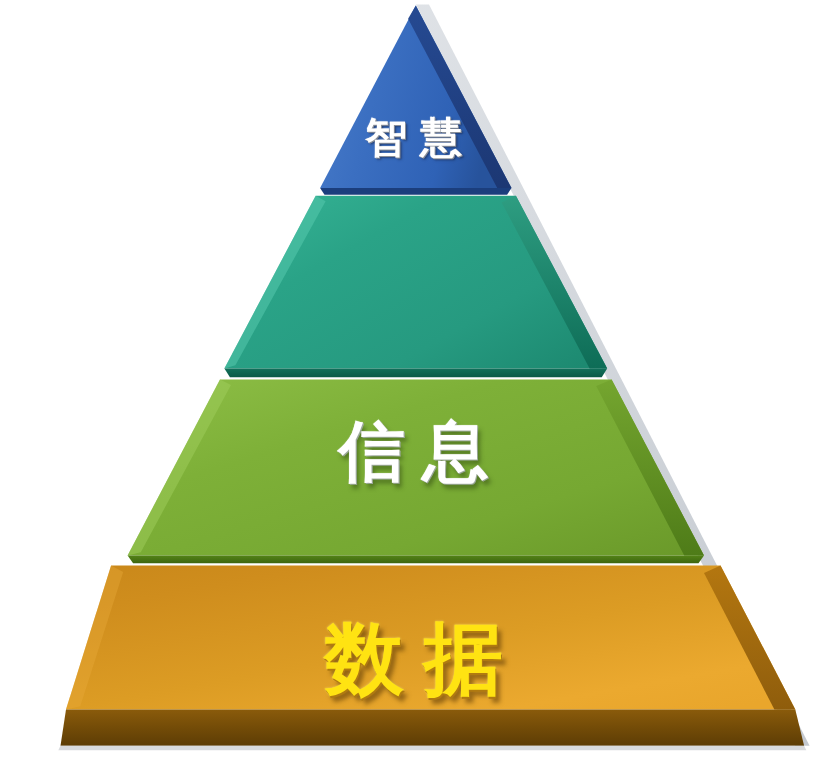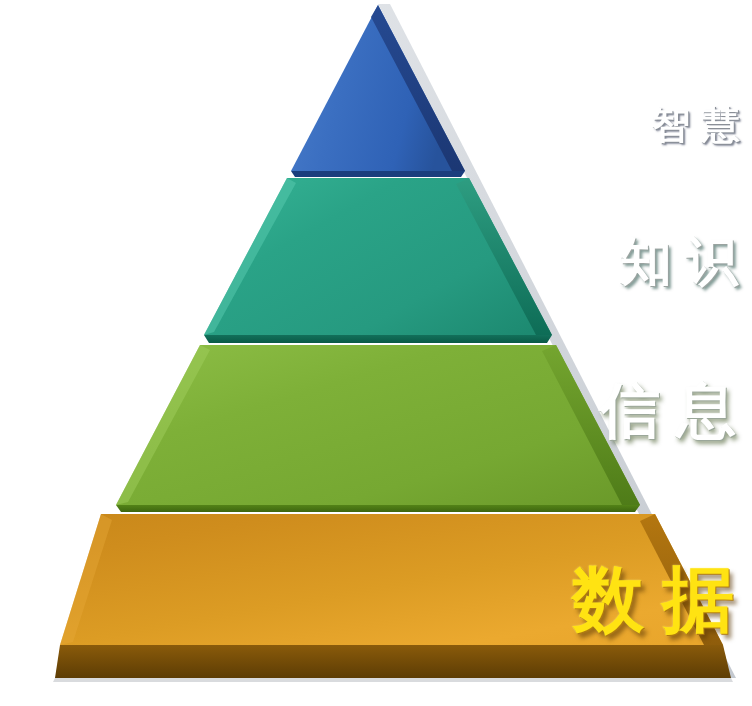--- a/index.html
+++ b/index.html
@@ -24,21 +24,21 @@
     left: 0;
     top: 0;
     width: 752px;
     height: 706px;
     display: block;
   }
   .tier-label {
     position: absolute;
     left: 0;
     width: 752px;
-    text-align: right;
+    text-align: center;
     font-family: "DejaVu Sans", "Liberation Sans", sans-serif;
     font-weight: bold;
     white-space: nowrap;
     user-select: none;
     pointer-events: none;
   }
   .label-wisdom {
     top: 100px;
     font-size: 38px;
     letter-spacing: 12px;
@@ -183,19 +183,18 @@
       <polygon points="101,514 655,514 723,645 60,645" fill="url(#gradData)"></polygon>
       <polygon points="655,514 723,645 704,645 640,521" fill="url(#gradDataBevel)" opacity="0.95"></polygon>
       <polygon points="101,514 112,520 73,642 60,645" fill="#e8a93a" opacity="0.4"></polygon>
       <polygon points="60,645 723,645 731,678 55,678" fill="url(#gradDataBottom)"></polygon>
       <polygon points="55,678 731,678 733,682 53,682" fill="#cfd2d6" opacity="0.8"></polygon>
     </g>
   </svg>
 
   <div class="tier-label label-wisdom">智慧</div>
 
-  <div class="tier-label label-knowledge">知识</div>
 
   <div class="tier-label label-information">信息</div>
 
   <div class="tier-label label-data">数据</div>
 
 </div>
 
 </body></html>

